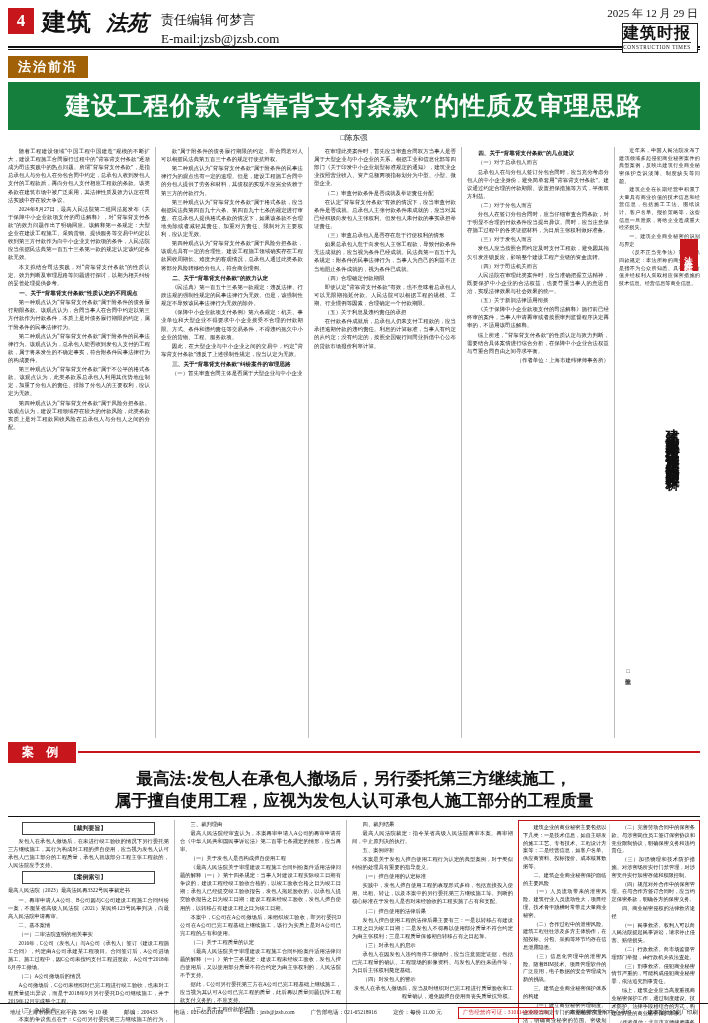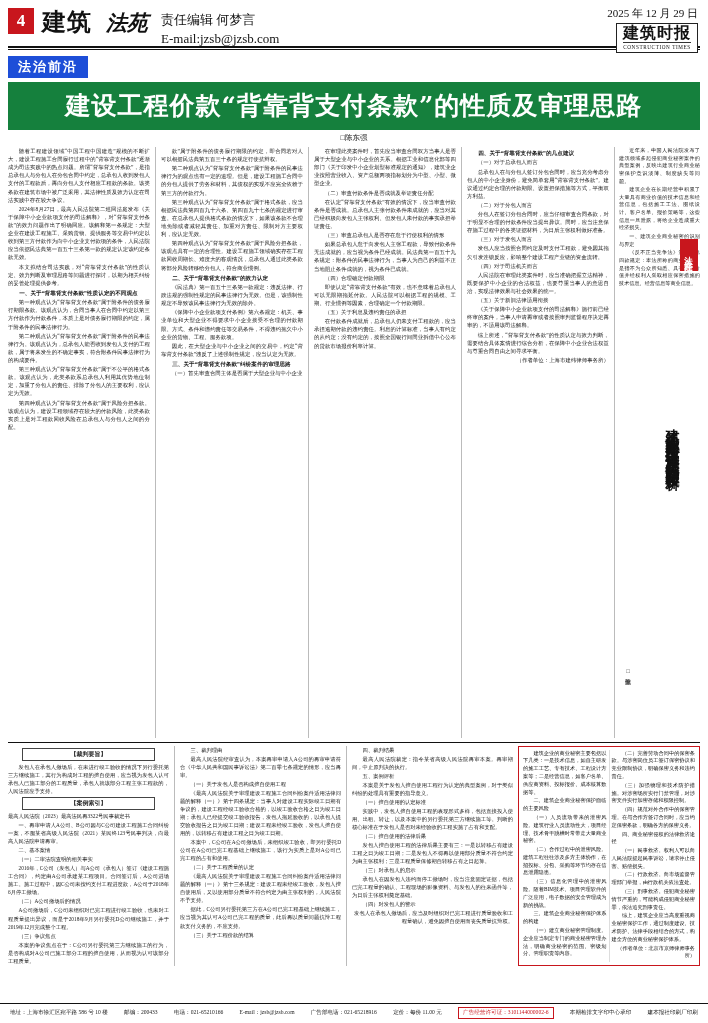--- a/index.html
+++ b/index.html
@@ -60,21 +60,21 @@
   .mh-right {
     margin-left: auto;
     text-align: right;
   }
   .mh-date {
     font-size: 11px;
     margin-bottom: 2px;
   }
   .mh-logo {
     border: 1px solid #222;
-    padding: 1px 6px 2px 6px;
+    padding: 1px 6px 2px 0;
     display: inline-block;
     text-align: center;
     background: #fff;
   }
   .mh-logo .cn {
     font-size: 16px;
     font-weight: bold;
     font-family: "DejaVu Serif", serif;
     letter-spacing: 1px;
     line-height: 1;
@@ -97,21 +97,21 @@
     background: #111;
     margin: 1px 8px 0 8px;
   }
 
   
   .banner-row {
     padding: 6px 8px 0 8px;
   }
   .section-tag {
     display: inline-block;
-    background: #1d4ed8;
+    background: #a16207;
     color: #fff;
     font-size: 13px;
     font-weight: bold;
     padding: 2px 10px;
     letter-spacing: 2px;
     font-family: "DejaVu Serif", serif;
   }
 
   
   .headline-band {
@@ -390,20 +390,28 @@
       <p>一、建筑企业商业秘密的识别与界定</p>
       <p>《反不正当竞争法》第九条第四款规定：本法所称的商业秘密，是指不为公众所知悉、具有商业价值并经权利人采取相应保密措施的技术信息、经营信息等商业信息。</p>
     </div>
     <div class="rf-tag">法务经纬</div>
     <div class="rf-title">建筑企业商业秘密法律保护体系构建与风险防控路径探析</div>
     <div class="rf-sub">□陈俊玉</div>
   </div>
 </div>
 
 <div class="case-wrap">
+  <div class="case-tag-row">
+    <span class="case-tag">案  例</span>
+    <span class="case-tag-line"></span>
+  </div>
+  <div class="case-head">
+    <div>最高法:发包人在承包人撤场后，另行委托第三方继续施工，</div>
+    <div>属于擅自使用工程，应视为发包人认可承包人施工部分的工程质量</div>
+  </div>
   <div class="case-rule"></div>
 </div>
 
 <div class="bottom-section">
 
   <div class="bcol" style="flex:1">
     <div class="sublabel">【裁判要旨】</div>
     <p>发包人在承包人撤场后，在未进行竣工验收的情况下另行委托第三方继续施工，其行为构成对工程的擅自使用，应当视为发包人认可承包人已施工部分的工程质量，承包人就该部分工程主张工程款的，人民法院应予支持。</p>
     <div class="sublabel">【案例索引】</div>
     <p class="noind">最高人民法院（2023）最高法民再3322号民事裁定书</p>

